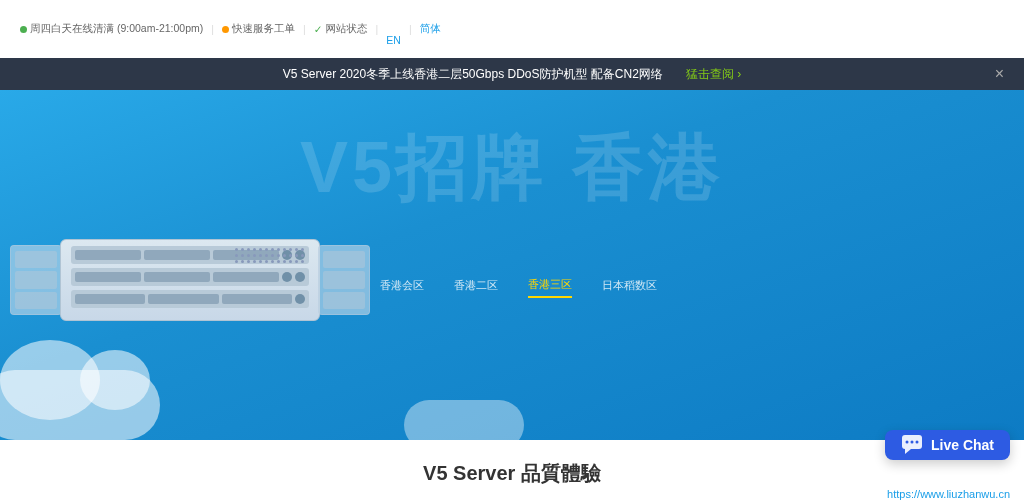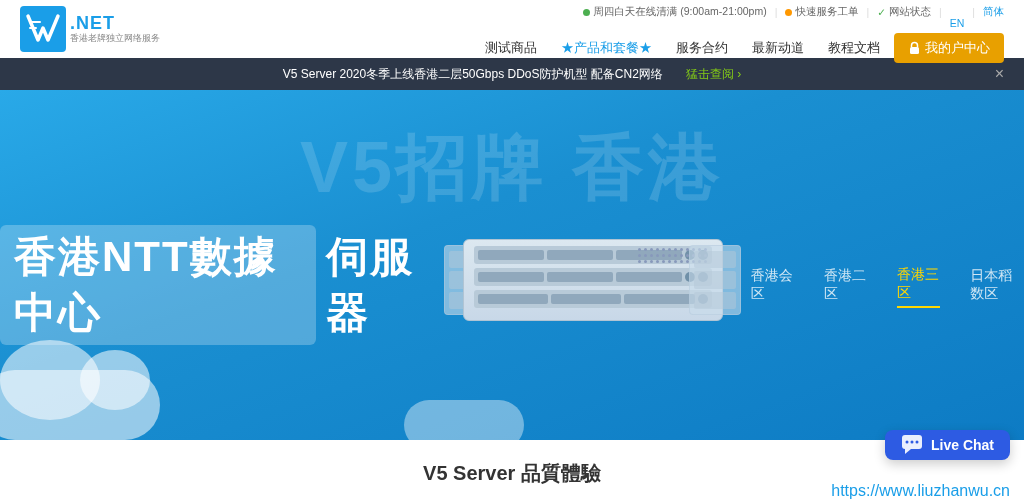--- a/index.html
+++ b/index.html
@@ -150,21 +150,21 @@
     
     .tabs-row {
       position: relative;
       z-index: 2;
       display: flex;
       gap: 30px;
       margin-top: 14px;
       align-items: center;
     }
     .tab-item {
-      font-size: 14px;
+      font-size: 11px;
       color: rgba(255,255,255,0.8);
       cursor: pointer;
       padding-bottom: 4px;
     }
     .tab-item.active {
       color: #ffd700;
       border-bottom: 2px solid #ffd700;
     }
 
     
@@ -260,21 +260,21 @@
     .live-chat-icon {
       width: 22px;
       height: 22px;
     }
 
     
     .url-bar {
       position: fixed;
       bottom: 4px;
       right: 14px;
-      font-size: 16px;
+      font-size: 11px;
       color: #1a9ee8;
       z-index: 100;
     }
     .top-info-bar {
       display: flex;
       align-items: center;
       gap: 6px;
       font-size: 10.5px;
       color: #666;
     }
@@ -371,35 +371,20 @@
     .side-unit {
       flex: 1;
       background: rgba(180,200,215,0.5);
       border-radius: 2px;
     }
   </style>
 </head>
 <body>
 
 <div class="top-bar">
-  <div class="logo-area">
-
-    <svg class="logo-icon" viewBox="0 0 46 46" fill="none" xmlns="http://www.w3.org/2000/svg">
-      <rect width="46" height="46" rx="4" fill="#1a9ee8"></rect>
-
-      <path d="M8 10 L18 34 L23 22 L28 34 L38 10" stroke="white" stroke-width="3.5" fill="none" stroke-linecap="round" stroke-linejoin="round"></path>
-
-      <line x1="10" y1="16" x2="20" y2="16" stroke="white" stroke-width="2" stroke-linecap="round"></line>
-      <line x1="10" y1="22" x2="16" y2="22" stroke="white" stroke-width="2" stroke-linecap="round"></line>
-    </svg>
-    <div class="logo-text">
-      <span class="logo-net">.NET</span>
-      <span class="logo-sub">香港老牌独立网络服务</span>
-    </div>
-  </div>
 
   <div style="display:flex; flex-direction:column; align-items:flex-end; gap:4px;">
 
     <div class="top-info-bar">
       <span class="top-info-item">
         <span class="status-dot"></span>
         <span>周四白天在线清满 (9:00am-21:00pm)</span>
       </span>
       <span class="divider-v">|</span>
       <span class="top-info-item">
@@ -410,53 +395,33 @@
       <span class="top-info-item">
         <span class="check-icon">✓</span>
         <span>网站状态</span>
       </span>
       <span class="divider-v">|</span>
       <span style="cursor:pointer;color:#1a9ee8;margin-top:21px;">EN</span>
       <span class="divider-v">|</span>
       <span style="cursor:pointer;color:#1a9ee8;">简体</span>
     </div>
 
-    <div class="nav-row">
-      <span class="nav-item">测试商品</span>
-      <span class="nav-item star" style="color:#1a9ee8;">★产品和套餐★</span>
-      <span class="nav-item">服务合约</span>
-      <span class="nav-item">最新动道</span>
-      <span class="nav-item">教程文档</span>
-      <button class="nav-btn">
-        <svg width="13" height="14" viewBox="0 0 13 14" fill="white">
-          <rect x="2" y="6" width="9" height="7" rx="1.5" fill="white"></rect>
-          <path d="M3.5 6V4.5a3 3 0 016 0V6" stroke="white" stroke-width="1.5" fill="none"></path>
-        </svg>
-        <span>我的户中心</span>
-      </button>
-    </div>
   </div>
 </div>
 
 <div class="announcement-bar">
   <span>V5 Server 2020冬季上线香港二层50Gbps DDoS防护机型 配备CN2网络</span>
   <a href="#">猛击查阅 ›</a>
   <span class="close-btn">×</span>
 </div>
 
 <div class="hero">
 
   <div class="hero-bg-text">V5招牌  香港</div>
 
-  <div class="hero-title">
-    <div class="hero-title-box">
-      <span class="hero-title-text">香港NTT數據中心</span>
-    </div>
-    <span class="hero-title-suffix">伺服器</span>
-  </div>
 
 
   <div class="server-visual">
 
     <div class="rack-side-panel" style="left:10px;">
       <div class="side-unit"></div>
       <div class="side-unit"></div>
       <div class="side-unit"></div>
     </div>
 

